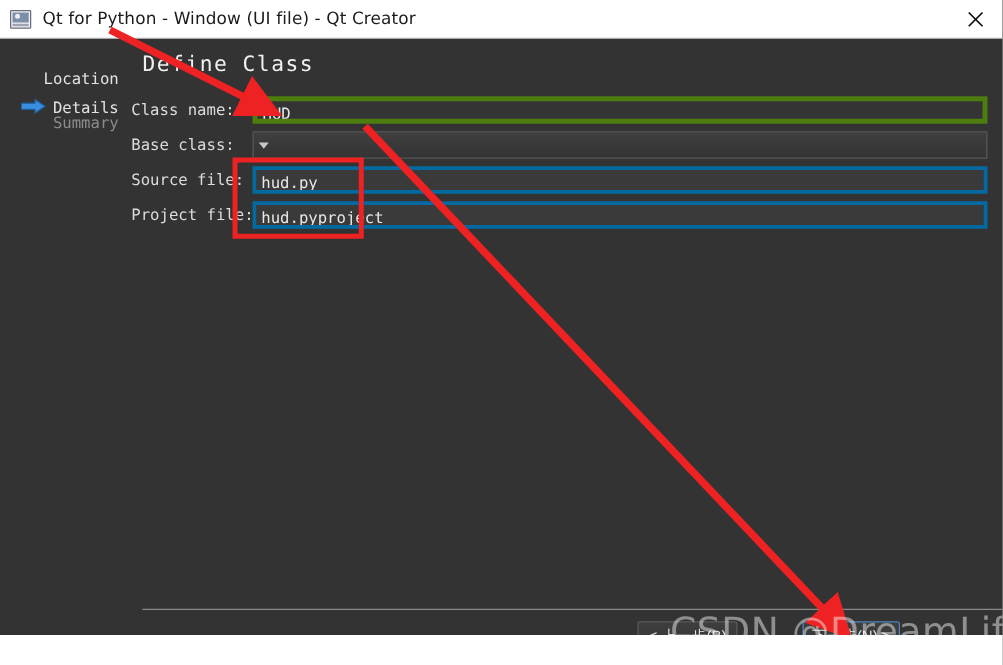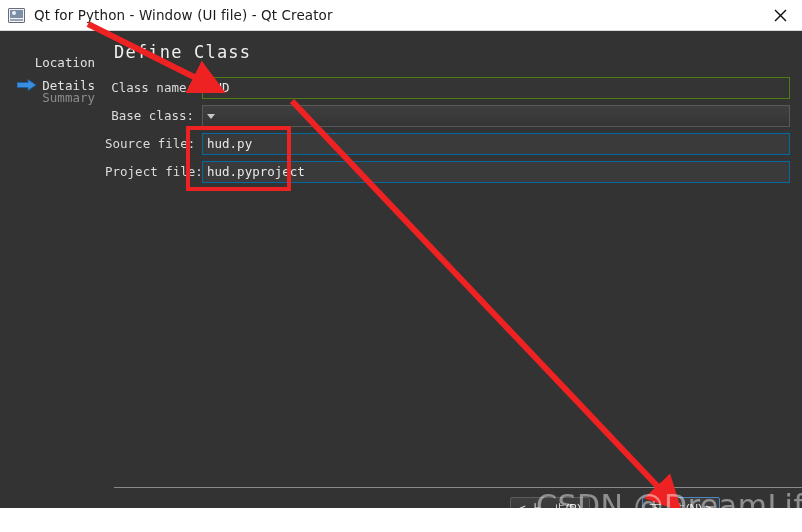--- a/index.html
+++ b/index.html
@@ -151,45 +151,45 @@
   .row.r1 { top: 74px; }
   .row.r2 { top: 102px; }
   .row.r3 { top: 130px; }
 
   .field-label {
     position: absolute;
     left: 0; top: 0;
     width: 89px;
     height: 22px;
     line-height: 22px;
-    text-align: right;
+    text-align: left;
     font-family: "DejaVu Sans Mono", monospace;
     font-size: 12.5px;
     color: #dcdcdc;
     white-space: nowrap;
   }
 
   .field-ctrl {
     position: absolute;
     left: 97px; top: 0;
     width: 588px;
     height: 22px;
     box-sizing: border-box;
     background: #3a3a3a;
-    border: 1px solid #0369a1;
+    border: 3px solid #0369a1;
     color: #e8e8e8;
     font-family: "DejaVu Sans Mono", monospace;
     font-size: 12.5px;
     line-height: 20px;
     padding: 0 4px;
     white-space: nowrap;
     overflow: hidden;
   }
   .field-ctrl.focused {
-    border: 1px solid #4d7c0f;
+    border: 4px solid #4d7c0f;
     background: #343434;
   }
   .combo {
     position: absolute;
     left: 97px; top: 0;
     width: 588px;
     height: 22px;
     box-sizing: border-box;
     background: linear-gradient(#3f3f3f, #343434);
     border: 1px solid #585858;

